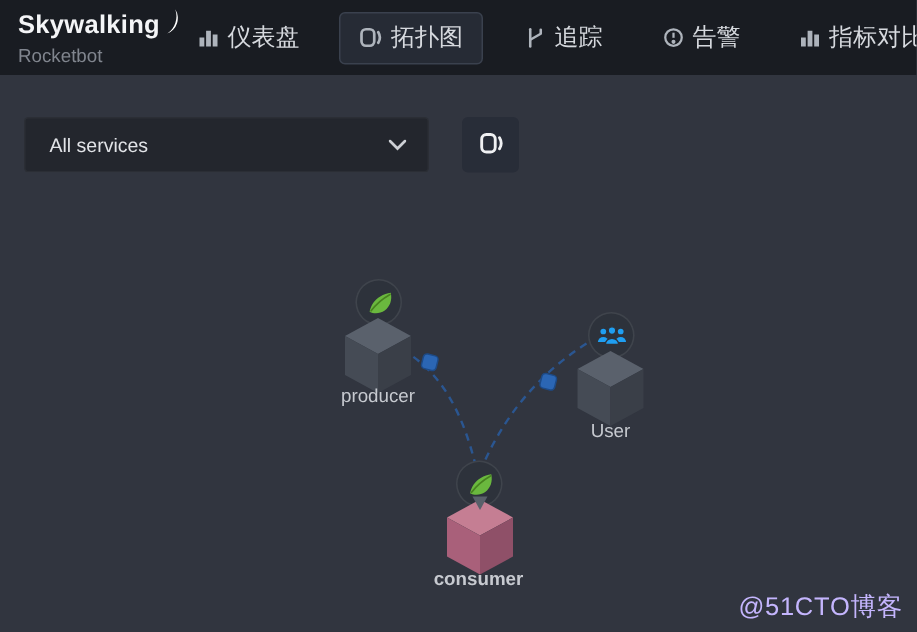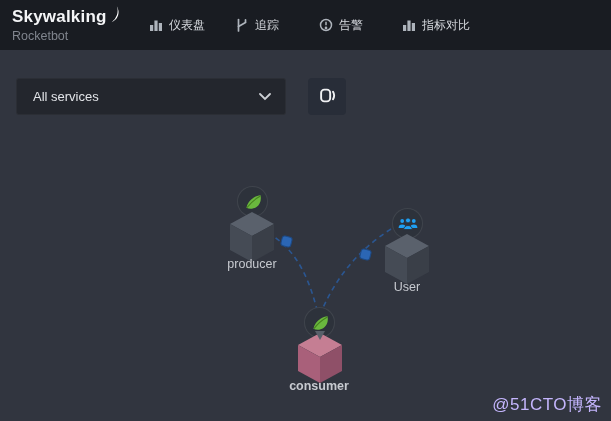--- a/index.html
+++ b/index.html
@@ -23,21 +23,21 @@
   .logo-title-row { display: flex; align-items: flex-start; }
   .logo-title {
     color: #f4f5f7; font-size: 17px; font-weight: bold; letter-spacing: .2px; line-height: 19px;
   }
   .logo-crescent { margin-left: 1px; margin-top: -1px; }
   .logo-sub { color: #80858e; font-size: 12.5px; line-height: 14px; margin-top: 1px; }
 
   .nav { display: flex; align-items: center; height: 100%; }
   .nav-item {
     display: flex; align-items: center;
-    color: #d6d9de; font-size: 12px;
+    color: #d6d9de; font-size: 16px;
     cursor: pointer; white-space: nowrap;
     padding: 6px 2px;
   }
   .nav-item .nicon { display: inline-flex; margin-right: 6px; color: #aeb4bc; }
   .nav-item.active {
     background: #262b35;
     border: 1px solid #3a414e;
     border-radius: 4px;
     padding: 6px 12px;
   }
@@ -132,20 +132,29 @@
         <span class="nicon">
           <svg width="14" height="14" viewBox="0 0 14 14" fill="currentColor">
               <rect x="1" y="7" width="3.2" height="6"></rect>
               <rect x="5.4" y="2.5" width="3.2" height="10.5"></rect>
               <rect x="9.8" y="5" width="3.2" height="8"></rect>
             </svg>
         </span>
         <span>仪表盘</span>
       </div>
 
+      <div class="nav-item active ni-2">
+        <span class="nicon">
+          <svg width="16" height="16" viewBox="0 0 16 16" fill="none" stroke="currentColor" stroke-width="1.8">
+              <rect x="2" y="2.5" width="8.5" height="11" rx="3"></rect>
+              <path d="M13.2 4.5 a 6.8 6.8 0 0 1 0 7" stroke-linecap="round"></path>
+            </svg>
+        </span>
+        <span>拓扑图</span>
+      </div>
 
       <div class="nav-item ni-3">
         <span class="nicon">
           <svg width="14" height="14" viewBox="0 0 14 14" fill="none" stroke="currentColor" stroke-width="1.7" stroke-linecap="round">
               <path d="M3.5 1.5 v11.5"></path>
               <path d="M3.5 8.5 L10.5 4.5"></path>
               <path d="M10.5 1.8 v2.2"></path>
             </svg>
         </span>
         <span>追踪</span>

